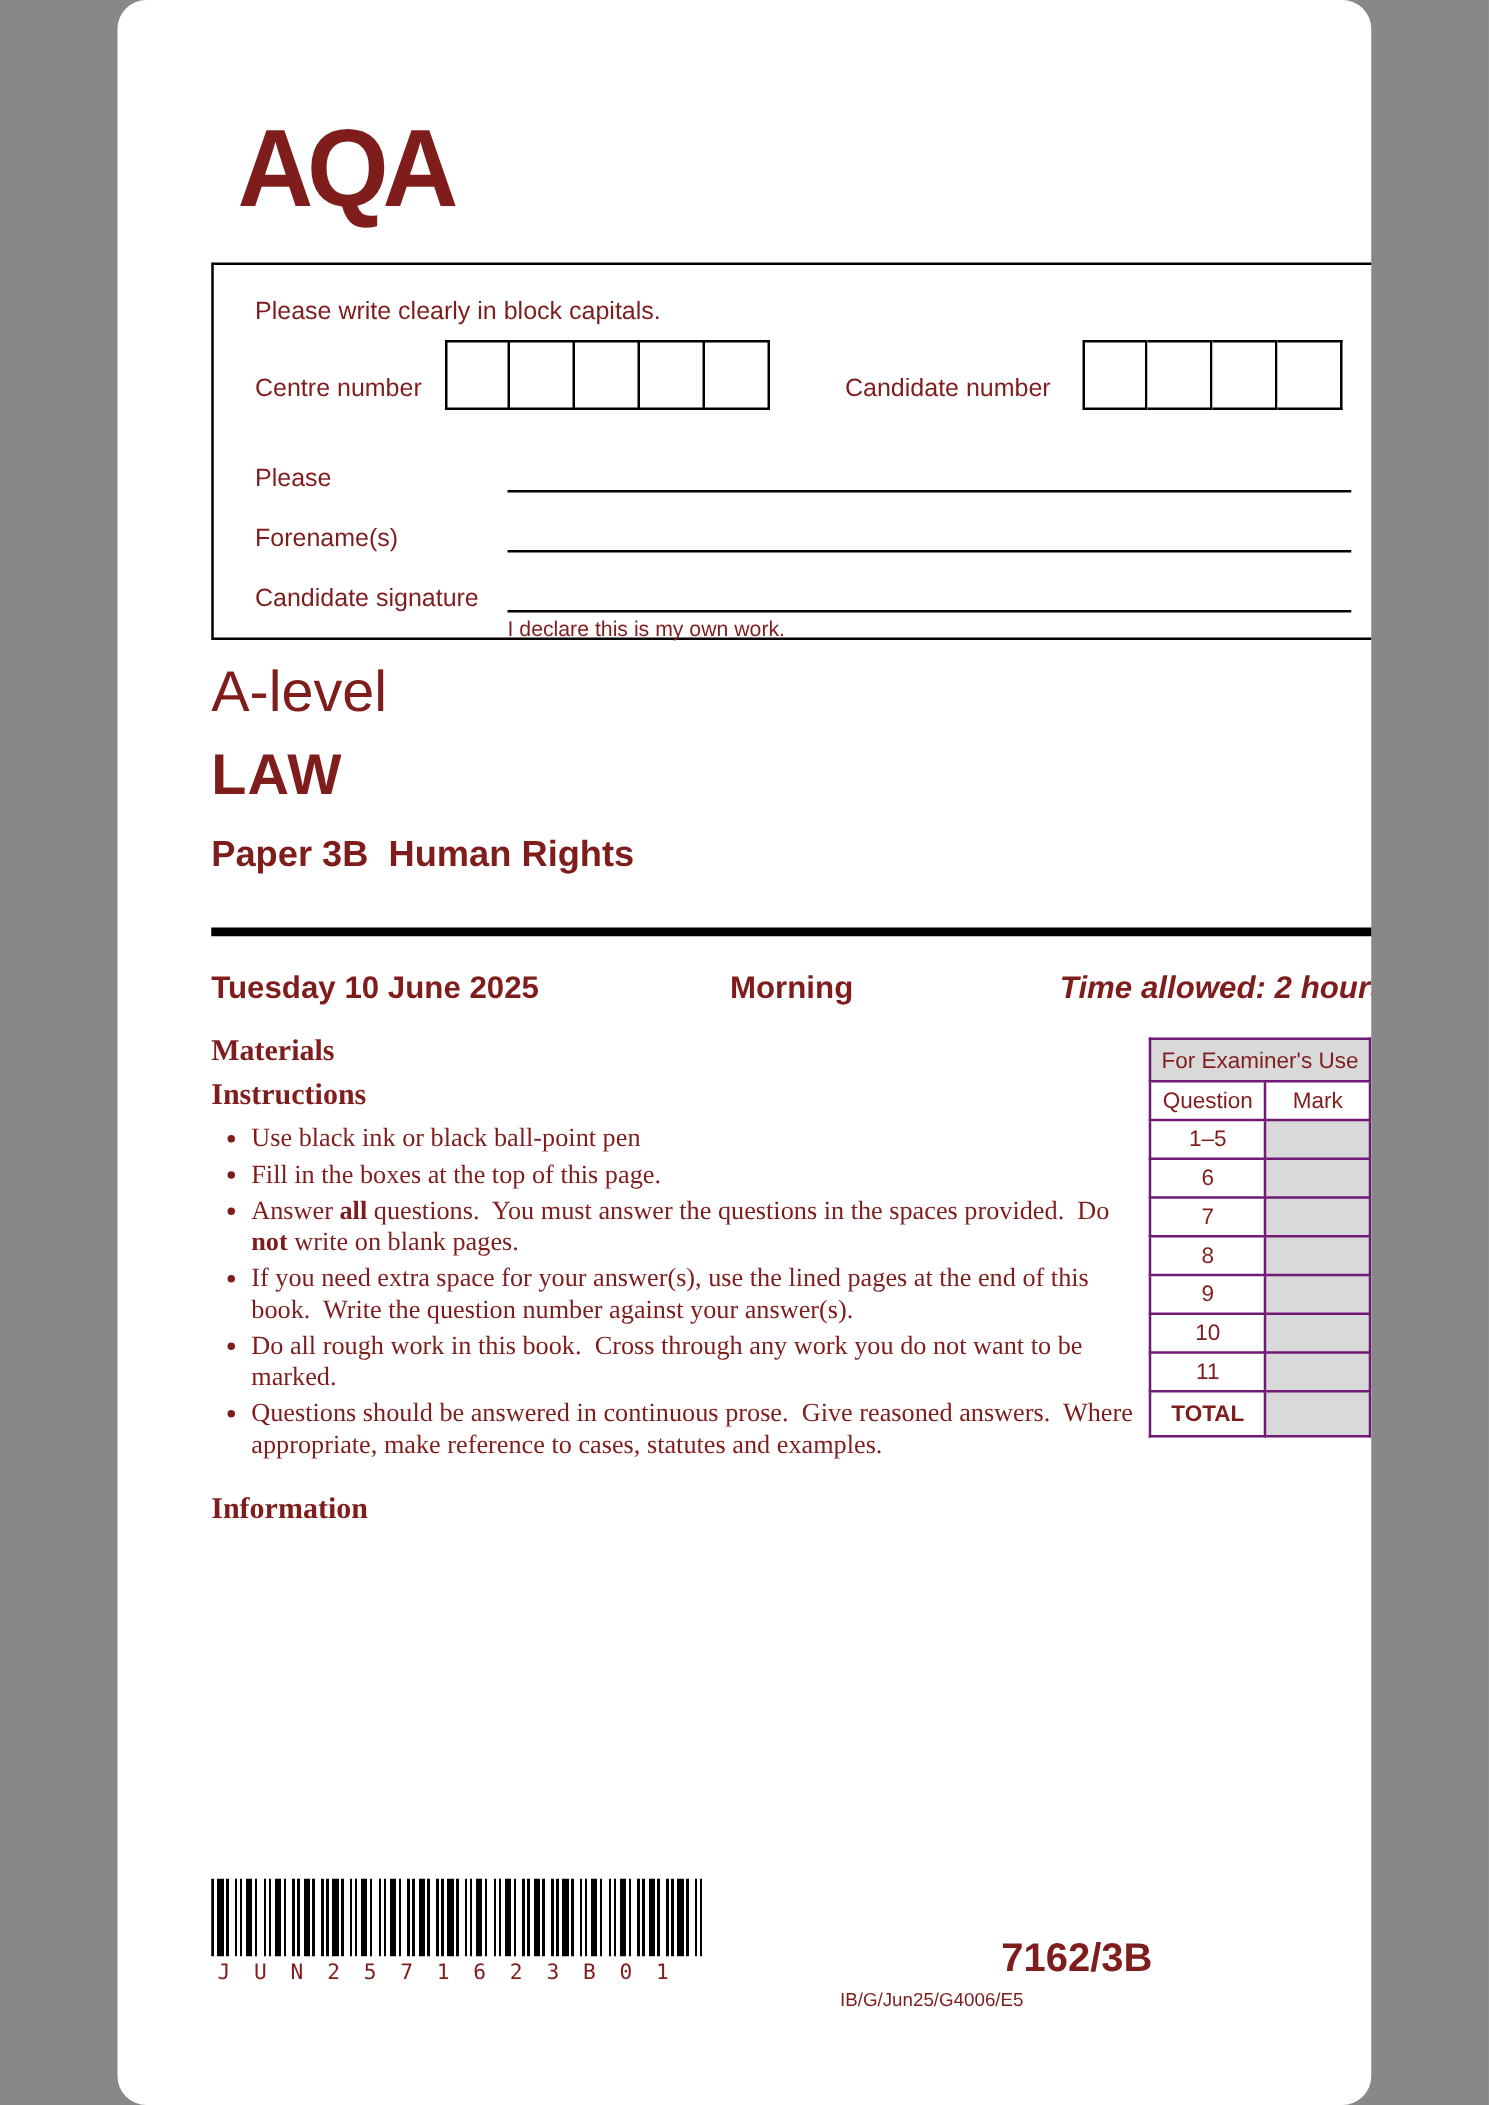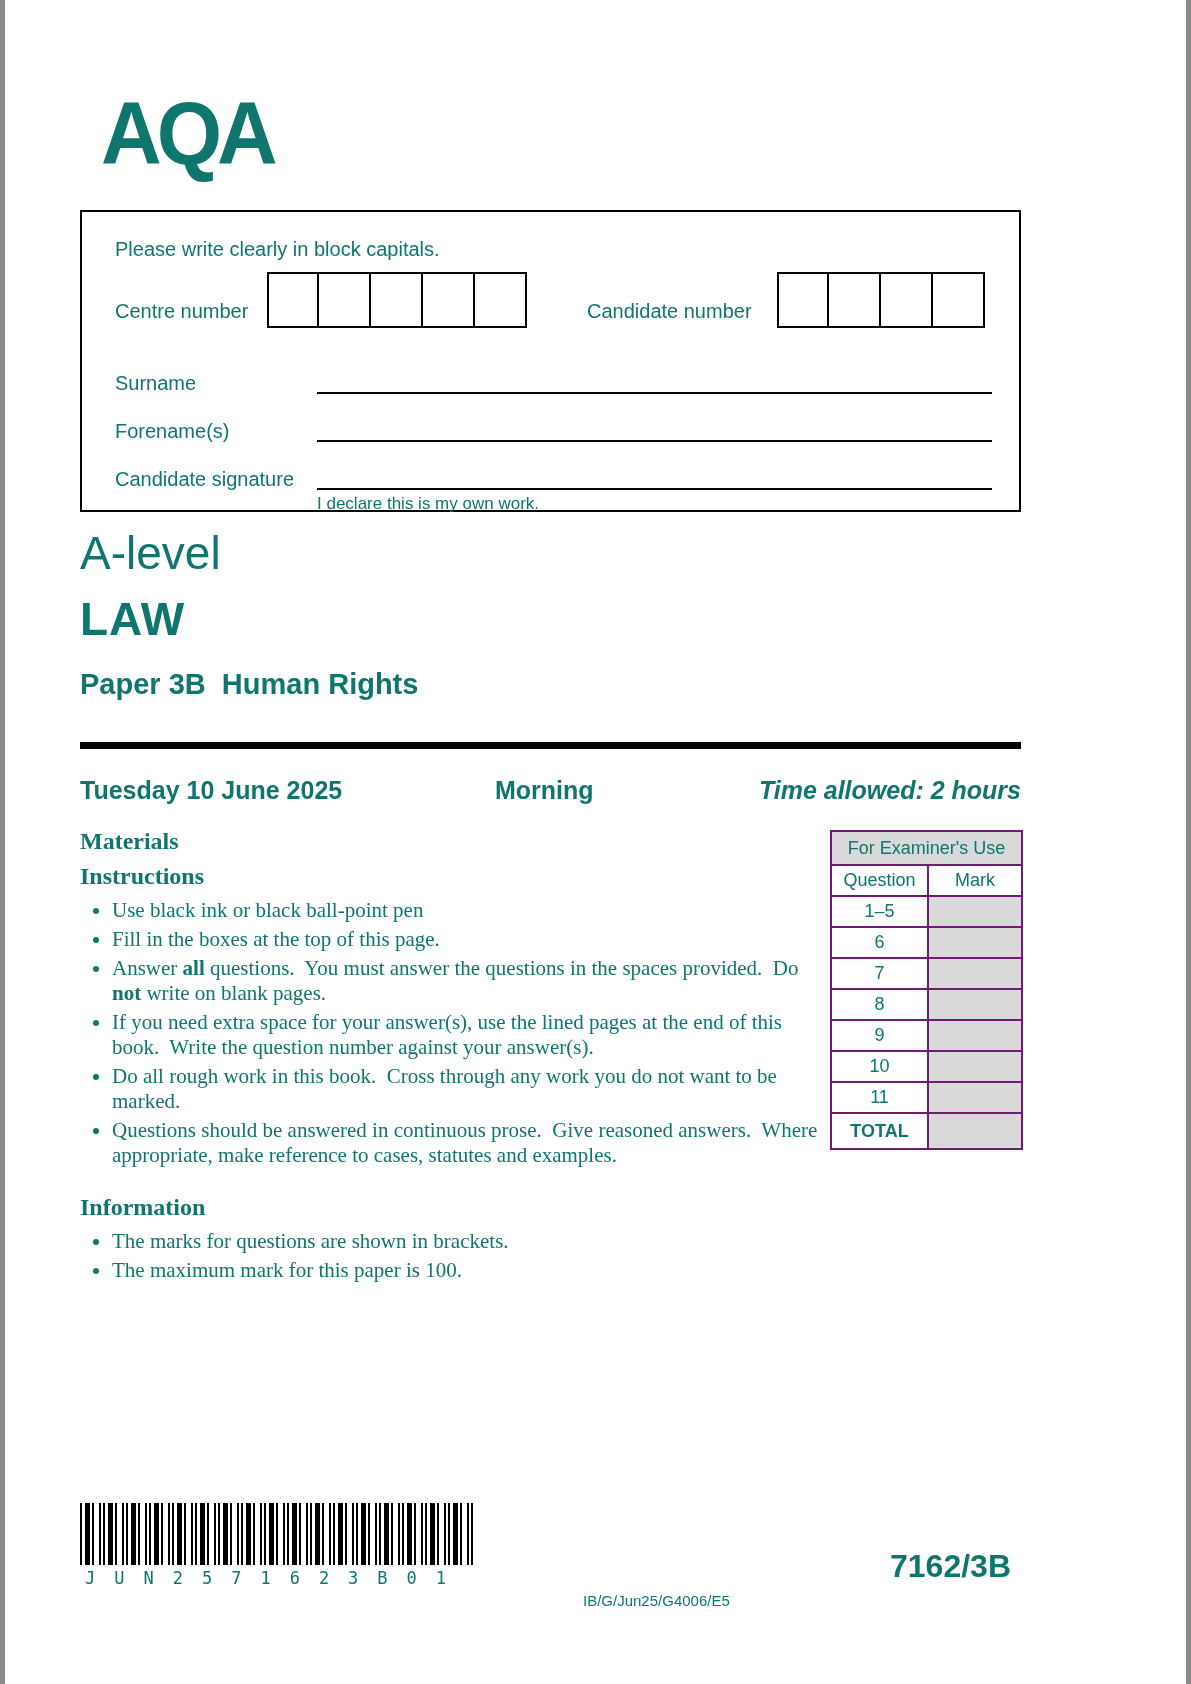--- a/index.html
+++ b/index.html
@@ -1,24 +1,25 @@
 <!DOCTYPE html>
 <html><head>
 <meta charset="utf-8">
 <style>
   * { box-sizing: border-box; }
   html, body { margin: 0; padding: 0; background: #888; }
   .page {
     position: relative;
-    width: 1181px; height: 1684px;
+    width: 1003px; height: 1684px;
     margin: 0 auto;
     background: #fff;
-    color: #0f766e;
+    color: #7f1d1d;
     font-family: "Liberation Sans", sans-serif;
     overflow: hidden;
+    border-radius: 23px;
   }
 
   
   .logo {
     position: absolute; left: 96px; top: 86px;
     font-size: 84px; font-weight: bold; letter-spacing: -5px;
     transform: scaleY(1.05);
   }
 
   
@@ -118,21 +119,21 @@
     </div>
 
     <div class="abs field-label cand-label">Candidate number</div>
     <div class="abs boxes cand-boxes">
       <div class="cell"></div>
       <div class="cell"></div>
       <div class="cell"></div>
       <div class="cell"></div>
     </div>
 
-    <div class="abs field-label surname-label">Surname</div>
+    <div class="abs field-label surname-label">Please</div>
     <div class="abs write-line line-surname"></div>
 
     <div class="abs field-label forenames-label">Forename(s)</div>
     <div class="abs write-line line-forenames"></div>
 
     <div class="abs field-label signature-label">Candidate signature</div>
     <div class="abs write-line line-signature"></div>
     <div class="abs declaration">I declare this is my own work.</div>
   </div>
 
@@ -155,24 +156,20 @@
     <ul>
       <li>Use black ink or black ball-point pen</li>
       <li>Fill in the boxes at the top of this page.</li>
       <li>Answer <b>all</b> questions.  You must answer the questions in the spaces provided.  Do <b>not</b> write on blank pages.</li>
       <li>If you need extra space for your answer(s), use the lined pages at the end of this book.  Write the question number against your answer(s).</li>
       <li>Do all rough work in this book.  Cross through any work you do not want to be marked.</li>
       <li>Questions should be answered in continuous prose.  Give reasoned answers.  Where appropriate, make reference to cases, statutes and examples.</li>
     </ul>
 
     <h3 class="gap-before">Information</h3>
-    <ul>
-      <li>The marks for questions are shown in brackets.</li>
-      <li>The maximum mark for this paper is 100.</li>
-    </ul>
   </div>
 
   <table class="examiner-table">
     <tbody>
       <tr>
         <td class="title-cell" colspan="2">For Examiner's Use</td>
       </tr>
       <tr>
         <td class="q-head">Question</td>
         <td class="m-head">Mark</td>

